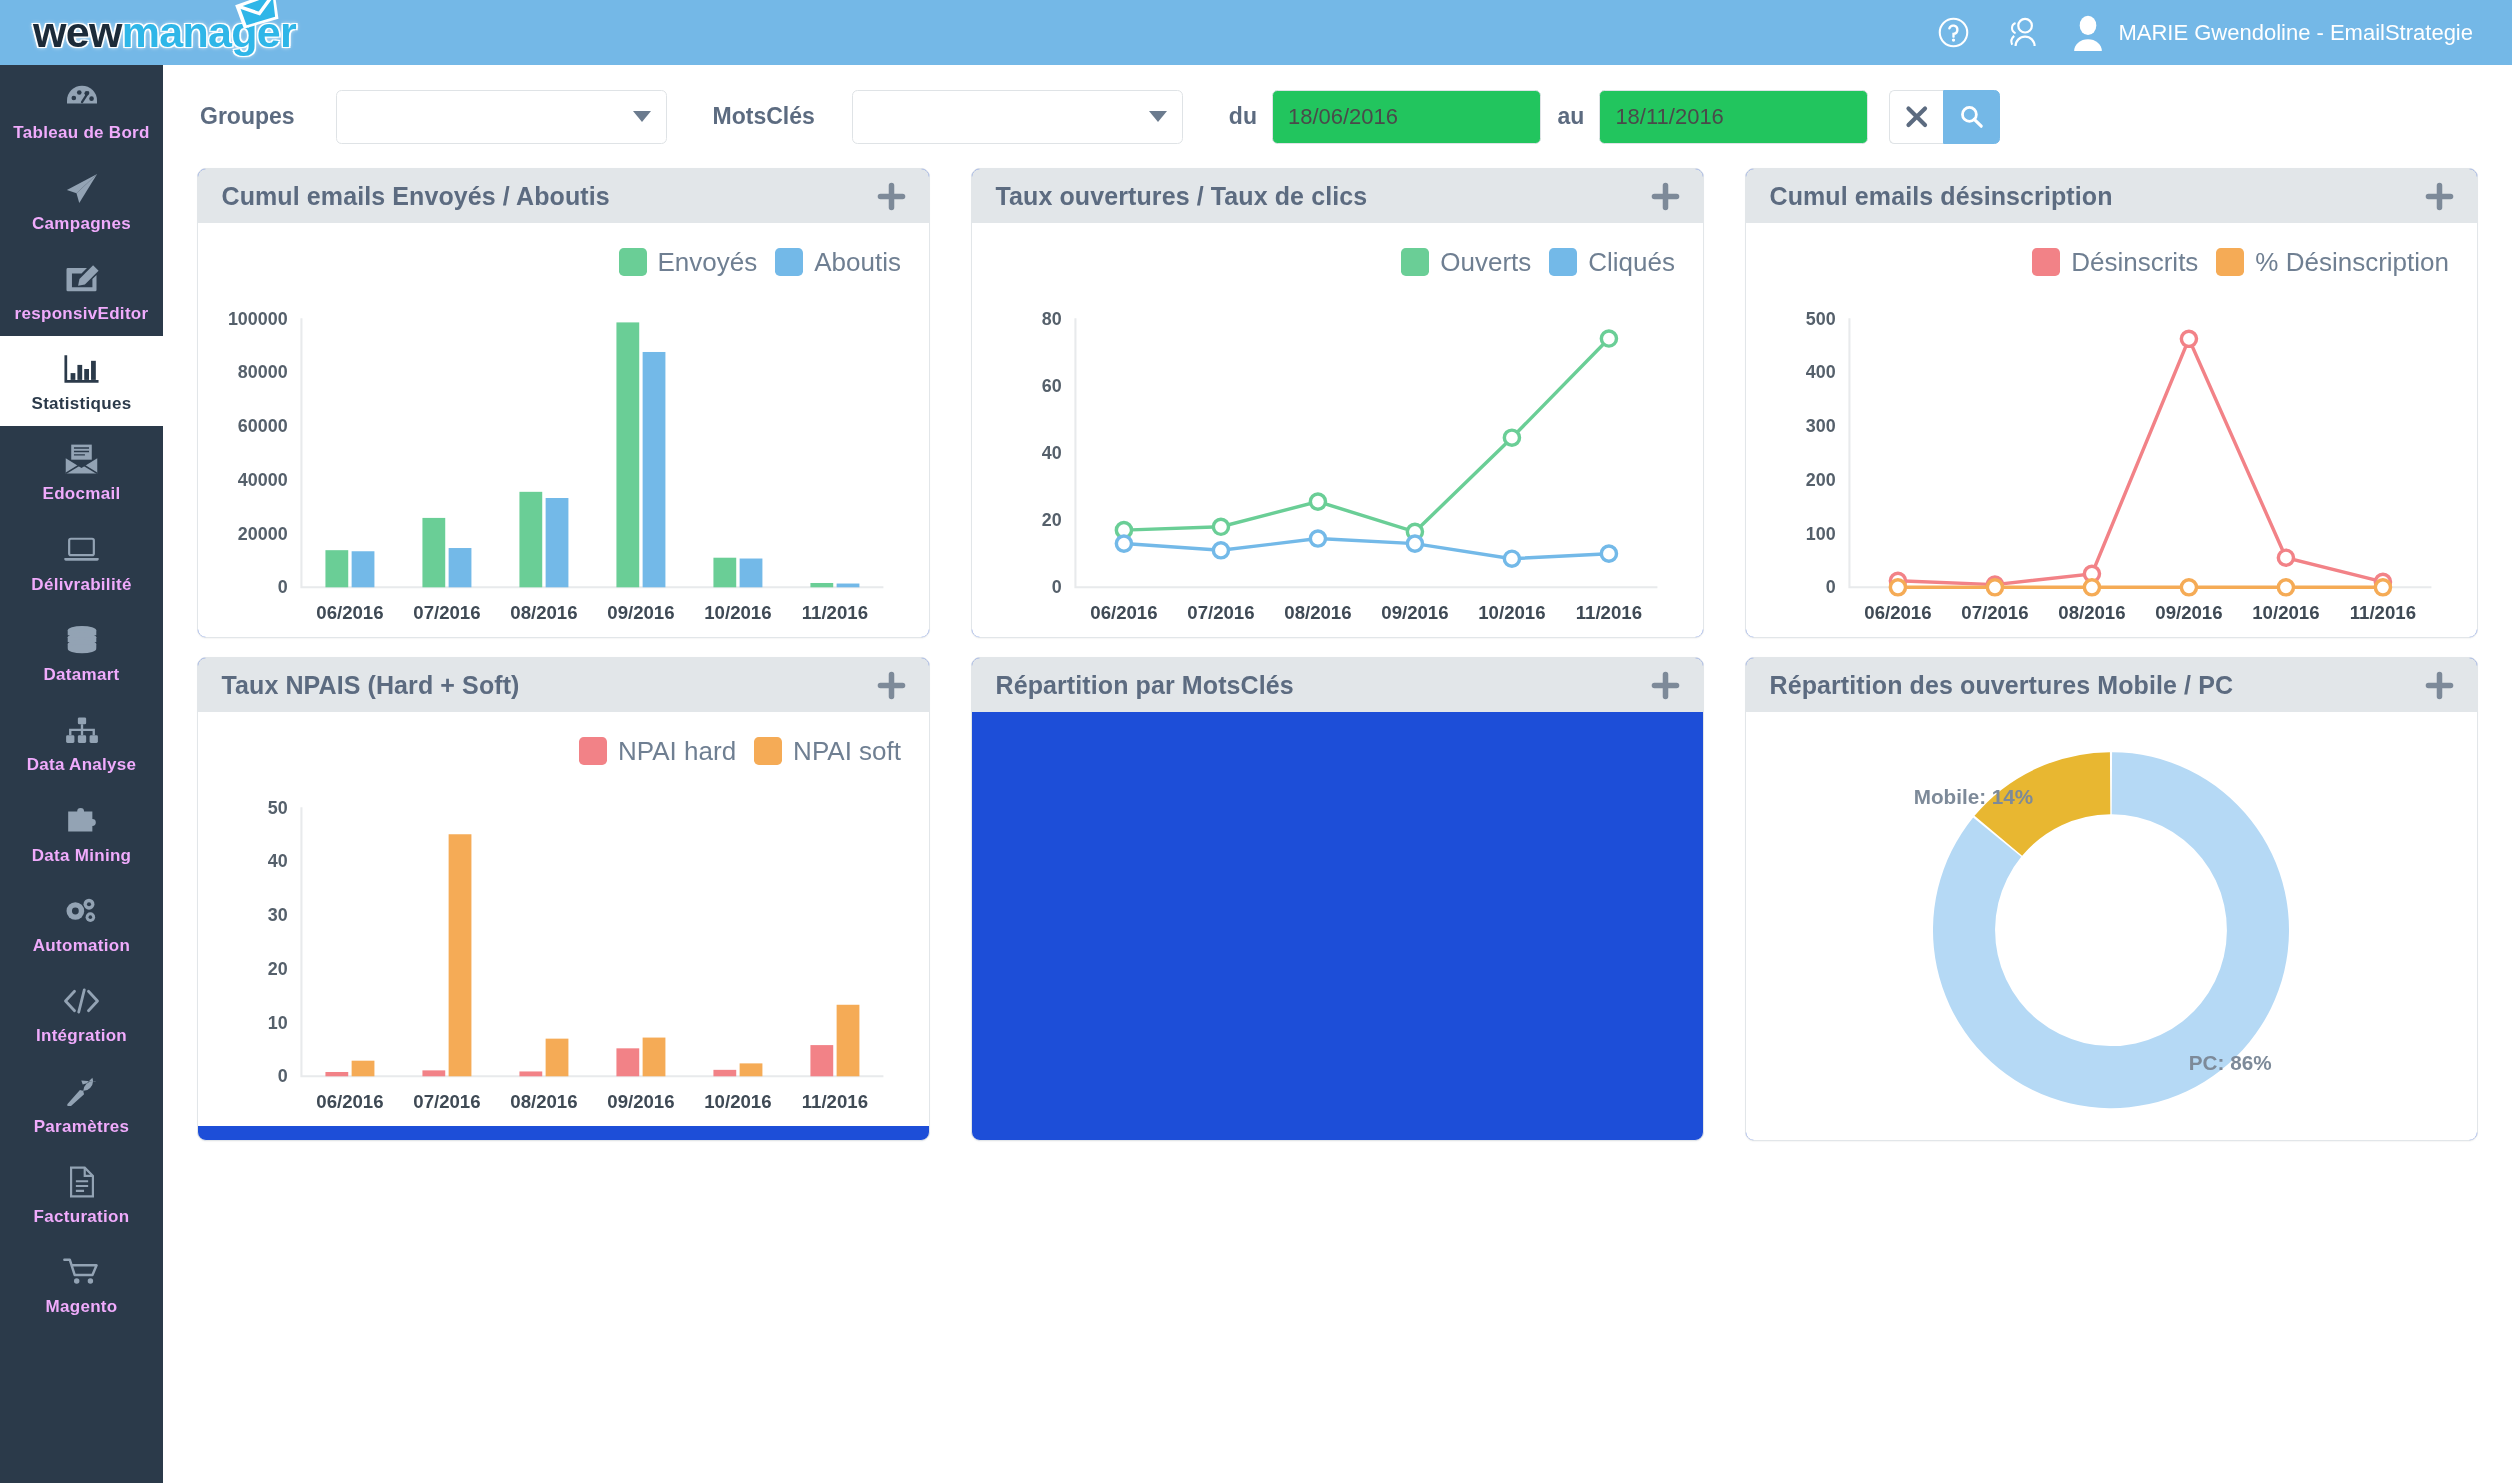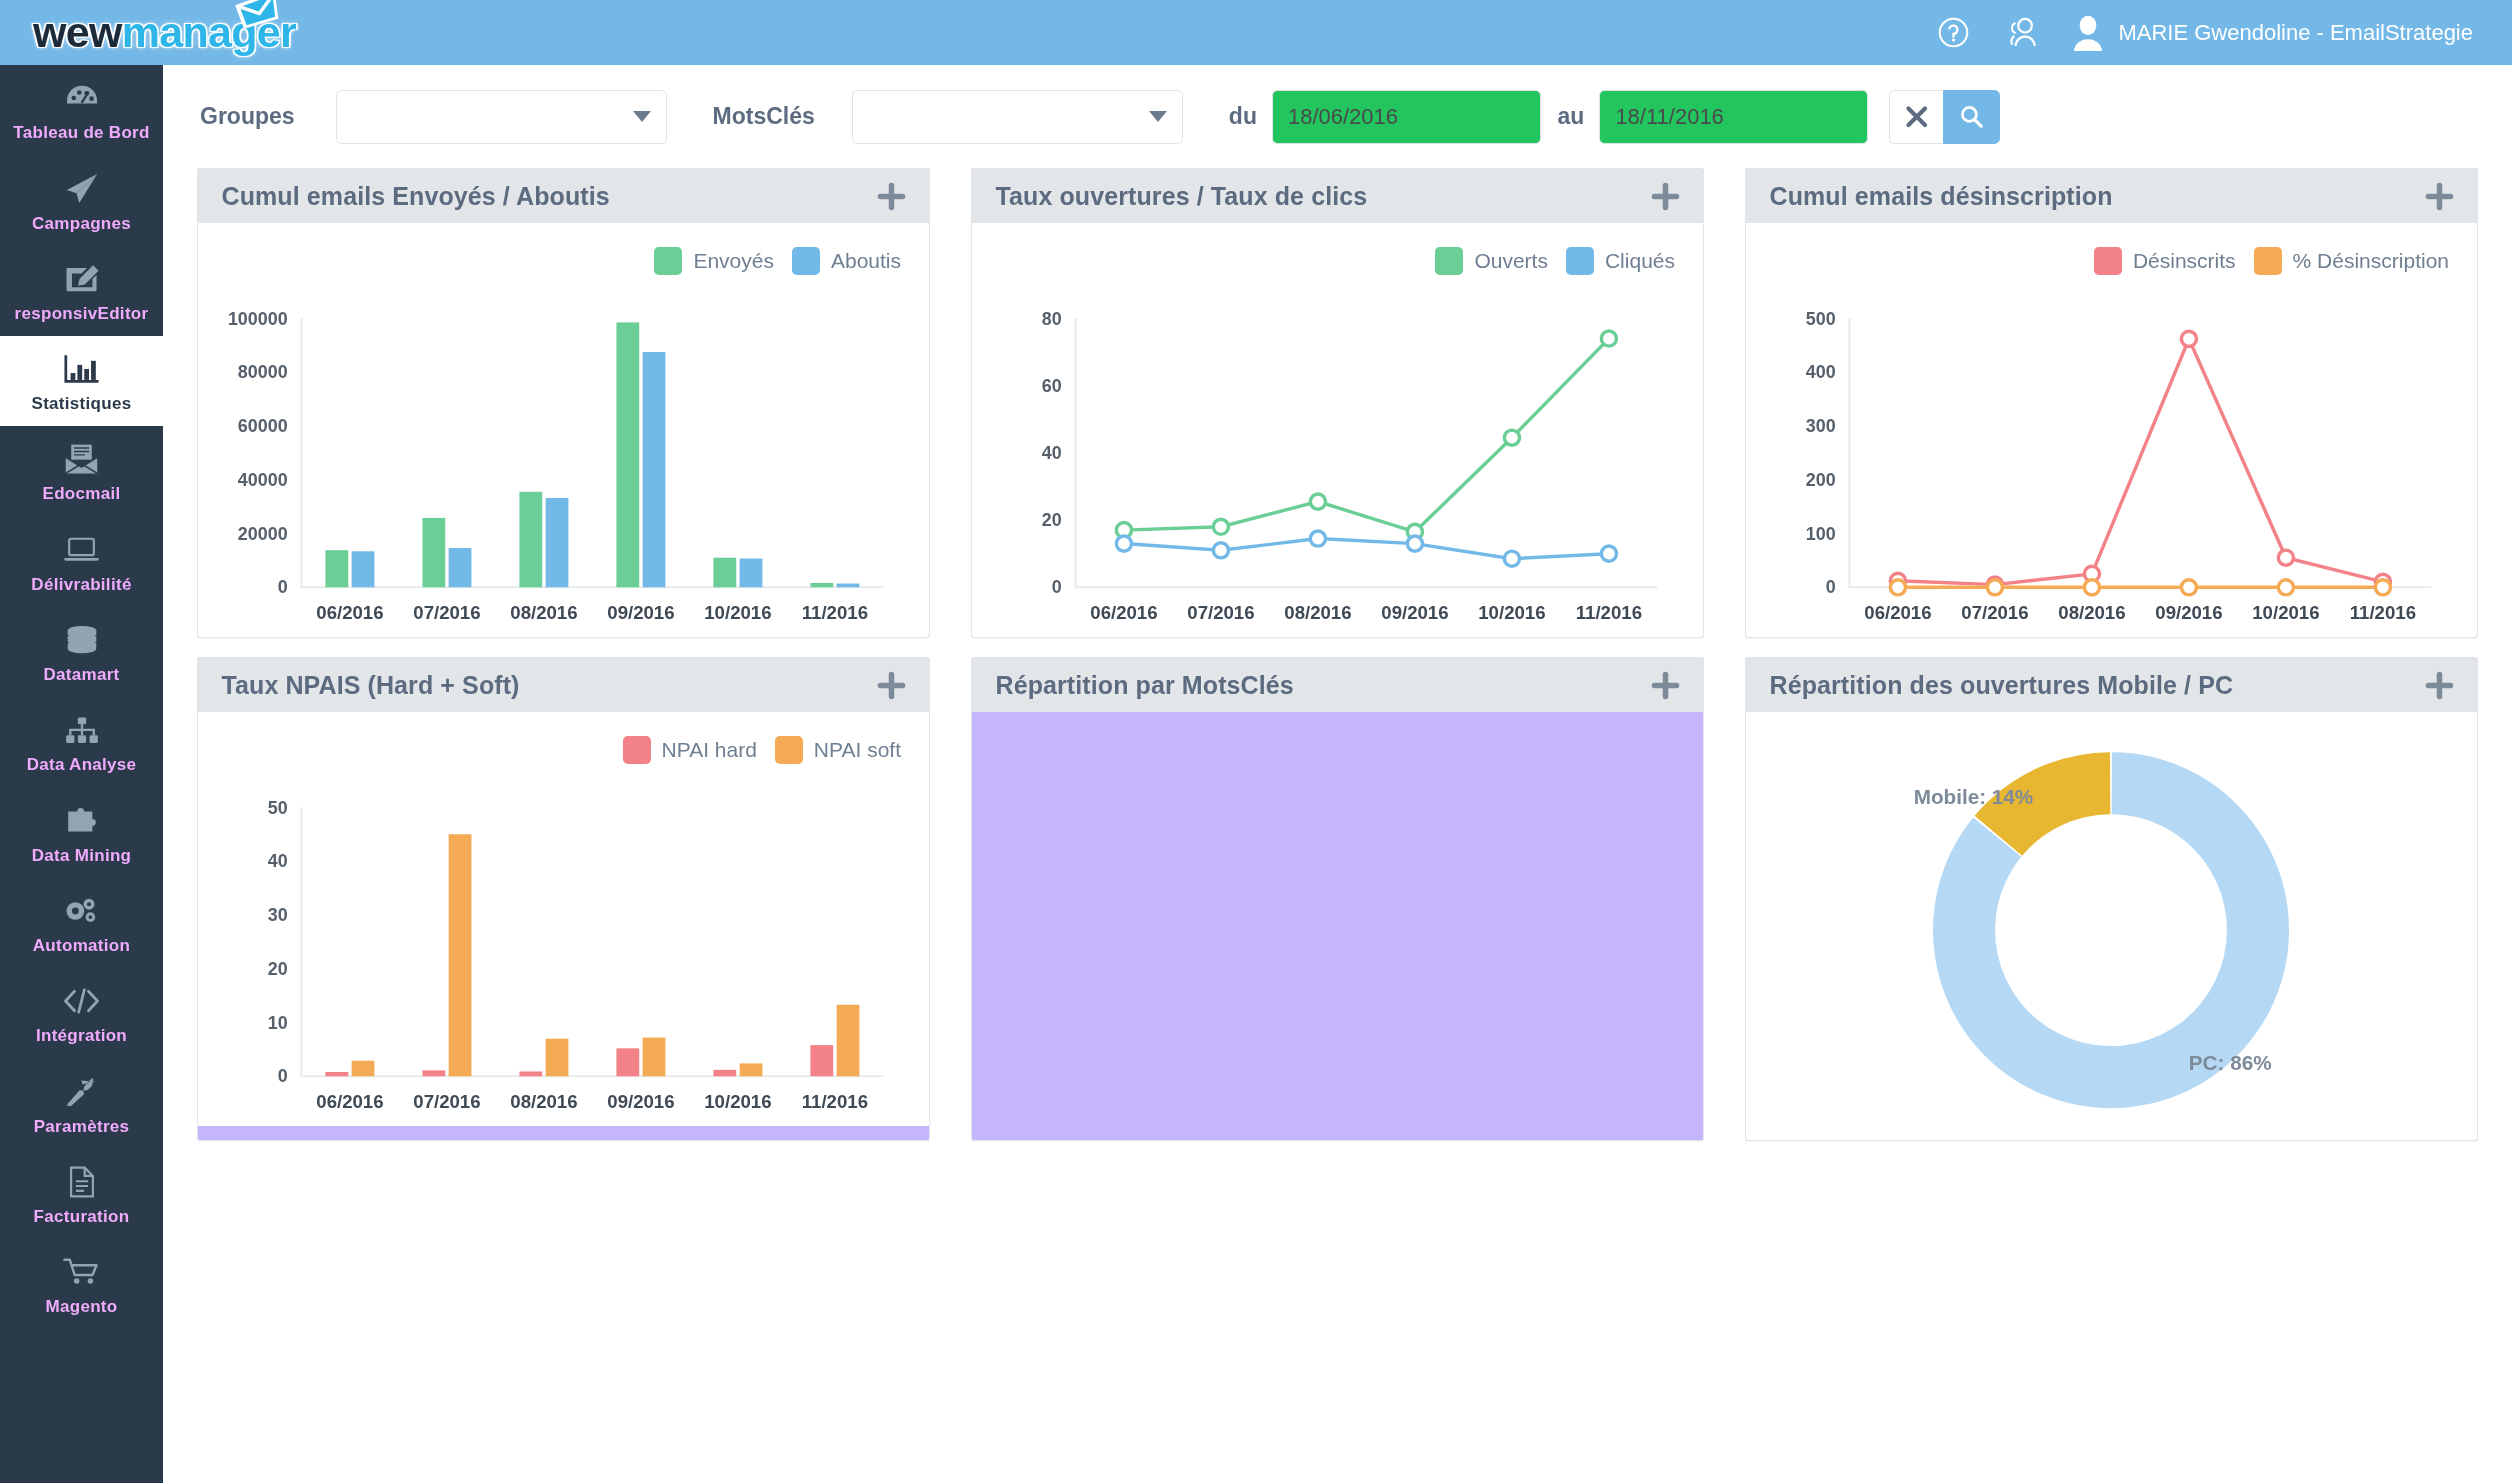--- a/index.html
+++ b/index.html
@@ -81,42 +81,42 @@
     display: flex; align-items: center; justify-content: center; cursor: pointer;
   }
 
   
   .grid {
     position: absolute; top: 168px; left: 163px; width: 2349px;
   }
   .row { display: flex; gap: 41px; padding: 0 34px 0 34px; }
   .row.r2 { margin-top: 19.3px; }
   .card {
-    flex: 1 1 0; background: #c4b5fd;
-    border: 1.4px solid #e2e6e9; border-radius: 3px;
+    flex: 1 1 0; background: #1d4ed8;
+    border: 1.4px solid #e2e6e9; border-radius: 9px;
     box-shadow: 0 0.7px 1.4px rgba(0,0,0,0.04);
     overflow: hidden;
   }
   .card-head {
     height: 54px; background: #e2e6e9;
     display: flex; align-items: center; padding: 0 23.5px;
   }
   .card-title { color: #5c6b80; font-size: 25px; font-weight: 700; letter-spacing: 0.1px; }
   .card-plus { margin-left: auto; cursor: pointer; display: flex; align-items: center; }
   .card-body { height: 414px; position: relative; background: #fff; }
   .card-body.donut { height: 428px; }
 
   
   .legend {
     position: absolute; top: 23.5px; right: 28px;
     display: flex; align-items: center; gap: 18px;
   }
   .leg-item { display: flex; align-items: center; gap: 11px; }
   .leg-sw { width: 28px; height: 28px; border-radius: 4.8px; }
-  .leg-txt { color: #6f7f92; font-size: 21px; }
+  .leg-txt { color: #6f7f92; font-size: 26px; }
 
   
   .plot { position: absolute; left: 0; top: 76px; right: 16.6px; bottom: 0; }
 
   svg { display: block; }
   .donut-label { fill: #7d8a99; font-size: 30px; font-weight: 700; font-family: "Liberation Sans", sans-serif; }
 </style>
 </head>
 <body>
 

